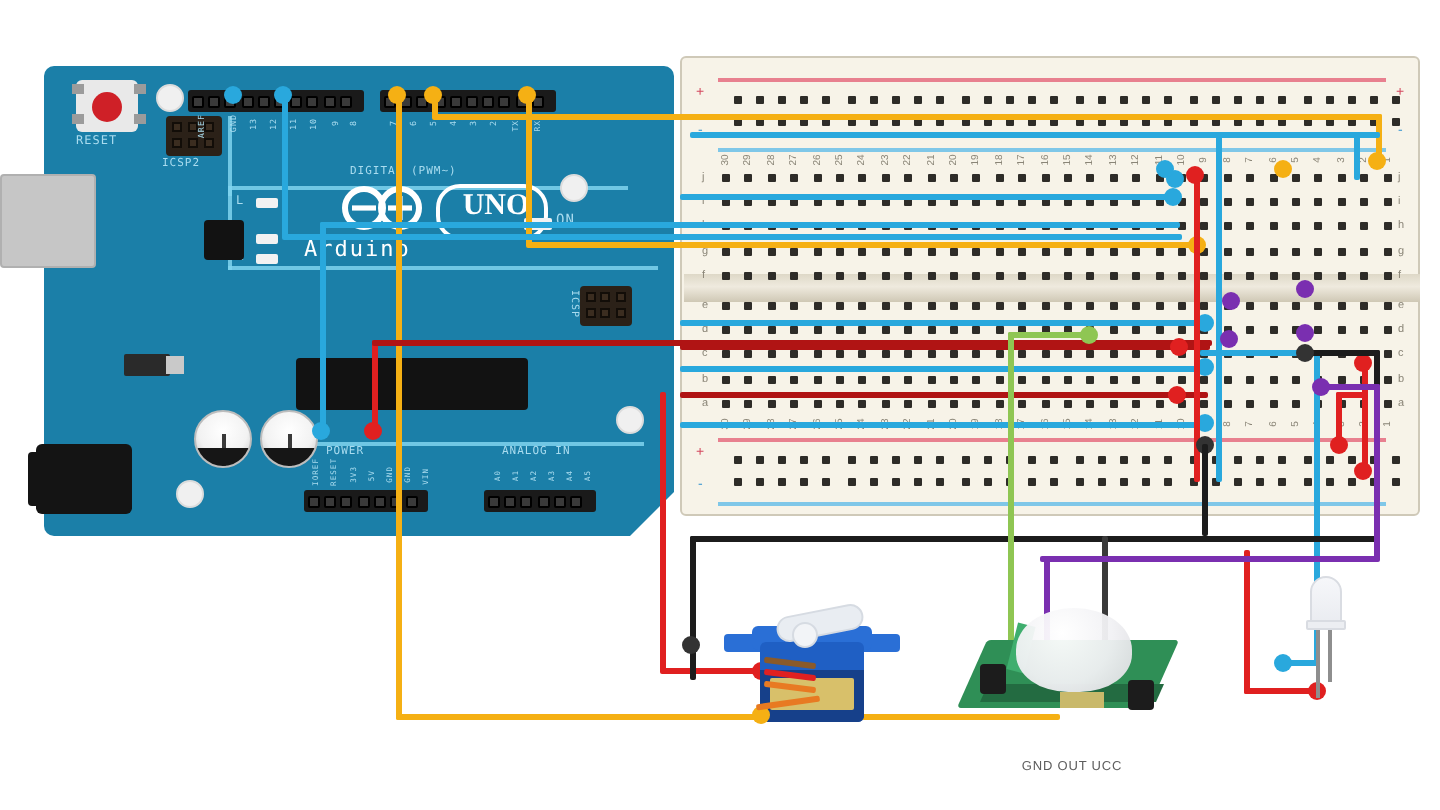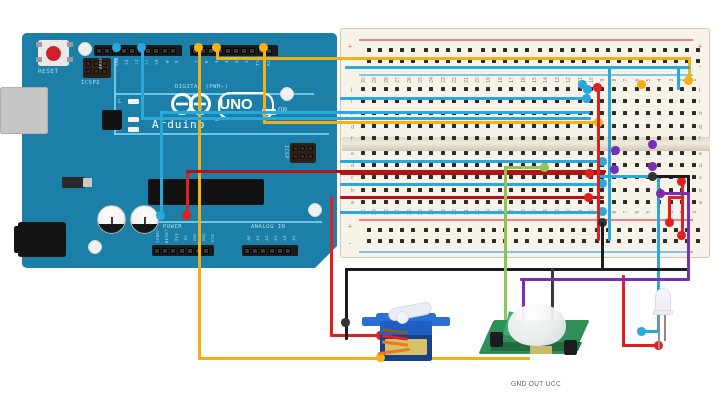--- a/index.html
+++ b/index.html
@@ -216,21 +216,21 @@
     <div class="ard-silk" style="left:269px;top:202px;font-size:3.8px;writing-mode:vertical-rl;transform:rotate(180deg);">A5</div>
 
     <svg class="abs" style="left:148px;top:58px;" width="42" height="26" viewBox="0 0 42 26">
       <circle cx="12" cy="13" r="9.5" fill="none" stroke="#ffffff" stroke-width="3"></circle>
       <circle cx="30" cy="13" r="9.5" fill="none" stroke="#ffffff" stroke-width="3"></circle>
       <rect x="6" y="11.7" width="12" height="2.6" fill="#ffffff"></rect>
       <rect x="24" y="11.7" width="12" height="2.6" fill="#ffffff"></rect>
       <rect x="28.7" y="7" width="2.6" height="12" fill="#ffffff"></rect>
     </svg>
     <div class="abs" style="left:196px;top:59px;width:52px;height:24px;border:2.2px solid #ffffff;border-radius:12px;"></div>
-    <div class="abs" style="left:192px;top:62px;width:44px;text-align:center;color:#ffffff;font-size:15px;font-weight:bold;font-family:Liberation Sans, sans-serif;">UNO</div>
+    <div class="abs" style="left:204px;top:62px;width:44px;text-align:center;color:#ffffff;font-size:15px;font-weight:bold;font-family:Liberation Serif, serif;">UNO</div>
     <div class="abs" style="left:130px;top:85px;color:#ffffff;font-size:11px;letter-spacing:1px;font-family:'DejaVu Sans Mono',monospace;">Arduino</div>
     <div class="abs" style="left:192px;top:84px;color:#ffffff;font-size:5px;">™</div>
 
     <div class="ledsm" style="left:106px;top:66px;"></div>
     <div class="ard-silk" style="left:96px;top:64px;font-size:6px;">L</div>
     <div class="ledsm" style="left:106px;top:84px;"></div>
     <div class="ard-silk" style="left:92px;top:82px;font-size:6px;">TX</div>
     <div class="ledsm" style="left:106px;top:94px;"></div>
     <div class="ard-silk" style="left:92px;top:92px;font-size:6px;">RX</div>
     <div class="ledsm" style="left:240px;top:76px;width:14px;height:6px;"></div>

